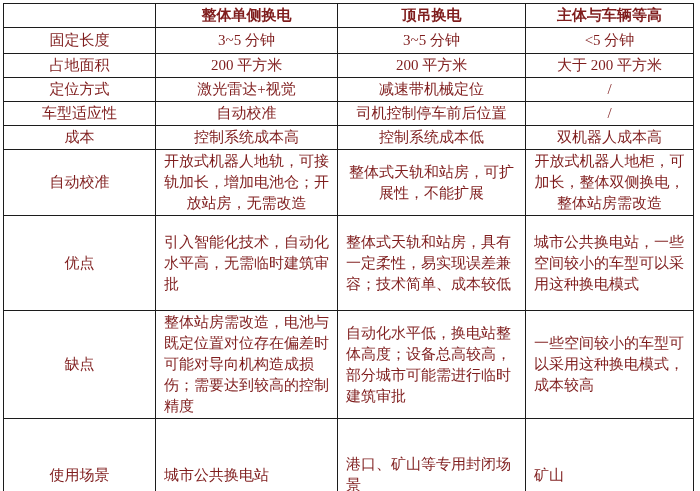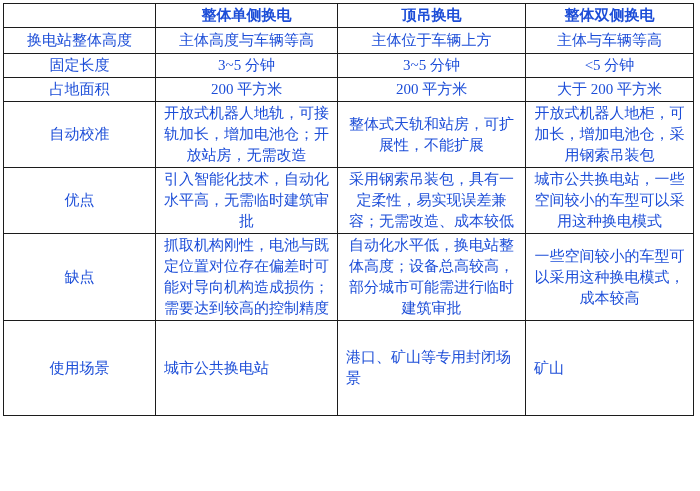--- a/index.html
+++ b/index.html
@@ -6,21 +6,21 @@
     margin: 0;
     padding: 0;
     background: #ffffff;
   }
   .page {
     position: relative;
     width: 700px;
     height: 491px;
     background: #ffffff;
     font-family: "Liberation Serif", "DejaVu Serif", serif;
-    color: #1d4ed8;
+    color: #7f1d1d;
   }
   table.cmp {
     position: absolute;
     left: 3px;
     top: 3px;
     width: 690px;
     border-collapse: collapse;
     table-layout: fixed;
   }
   table.cmp th,
@@ -65,57 +65,69 @@
       <col style="width:152px">
       <col style="width:182px">
       <col style="width:188px">
       <col style="width:168px">
     </colgroup>
     <thead>
       <tr>
         <th></th>
         <th>整体单侧换电</th>
         <th>顶吊换电</th>
-        <th>整体双侧换电</th>
+        <th>主体与车辆等高</th>
       </tr>
     </thead>
     <tbody>
-        <tr>
-          <td class="label">换电站整体高度</td>
-          <td class="data">主体高度与车辆等高</td>
-          <td class="data">主体位于车辆上方</td>
-          <td class="data">主体与车辆等高</td>
-        </tr>
         <tr>
           <td class="label">固定长度</td>
           <td class="data">3~5 分钟</td>
           <td class="data">3~5 分钟</td>
           <td class="data">&lt;5 分钟</td>
         </tr>
         <tr>
           <td class="label">占地面积</td>
           <td class="data">200 平方米</td>
           <td class="data">200 平方米</td>
           <td class="data">大于 200 平方米</td>
         </tr>
         <tr>
+          <td class="label">定位方式</td>
+          <td class="data">激光雷达+视觉</td>
+          <td class="data">减速带机械定位</td>
+          <td class="data">/</td>
+        </tr>
+        <tr>
+          <td class="label">车型适应性</td>
+          <td class="data">自动校准</td>
+          <td class="data">司机控制停车前后位置</td>
+          <td class="data">/</td>
+        </tr>
+        <tr>
+          <td class="label">成本</td>
+          <td class="data">控制系统成本高</td>
+          <td class="data">控制系统成本低</td>
+          <td class="data">双机器人成本高</td>
+        </tr>
+        <tr>
           <td class="label">自动校准</td>
           <td class="data">开放式机器人地轨，可接轨加长，增加电池仓；开放站房，无需改造</td>
           <td class="data">整体式天轨和站房，可扩展性，不能扩展</td>
-          <td class="data">开放式机器人地柜，可加长，增加电池仓，采用钢索吊装包</td>
+          <td class="data">开放式机器人地柜，可加长，整体双侧换电，整体站房需改造</td>
         </tr>
         <tr>
           <td class="label">优点</td>
           <td class="data">引入智能化技术，自动化水平高，无需临时建筑审批</td>
-          <td class="data">采用钢索吊装包，具有一定柔性，易实现误差兼容；无需改造、成本较低</td>
+          <td class="data">整体式天轨和站房，具有一定柔性，易实现误差兼容；技术简单、成本较低</td>
           <td class="data">城市公共换电站，一些空间较小的车型可以采用这种换电模式</td>
         </tr>
         <tr>
           <td class="label">缺点</td>
-          <td class="data">抓取机构刚性，电池与既定位置对位存在偏差时可能对导向机构造成损伤；需要达到较高的控制精度</td>
+          <td class="data">整体站房需改造，电池与既定位置对位存在偏差时可能对导向机构造成损伤；需要达到较高的控制精度</td>
           <td class="data">自动化水平低，换电站整体高度；设备总高较高，部分城市可能需进行临时建筑审批</td>
           <td class="data">一些空间较小的车型可以采用这种换电模式，成本较高</td>
         </tr>
         <tr>
           <td class="label">使用场景</td>
           <td class="data">城市公共换电站</td>
           <td class="data">港口、矿山等专用封闭场景</td>
           <td class="data">矿山</td>
         </tr>
       </tbody>

